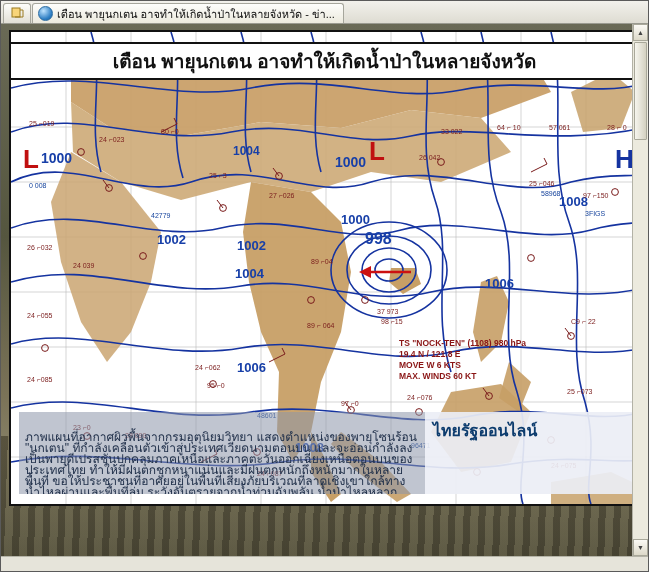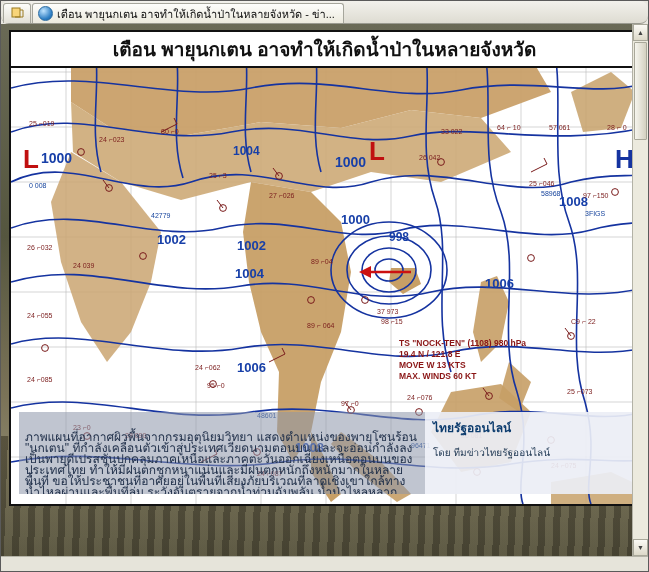--- a/index.html
+++ b/index.html
@@ -14,21 +14,20 @@
     background:#e8e6df;
     border:1px solid #5a5a5a;
     display:flex;flex-direction:column;
   }
   .tabbar{
     height:22px;min-height:22px;
     background:linear-gradient(#f2f1ec,#dedcd2);
     border-bottom:1px solid #9a9a90;
     display:flex;align-items:flex-end;gap:0;
     padding-left:2px;
-    border-radius:8px;
   }
   .tab-icon-btn{
     width:26px;height:19px;
     background:linear-gradient(#fdfdfb,#e2e0d6);
     border:1px solid #a6a69c;border-bottom:none;
     border-radius:3px 3px 0 0;
     display:flex;align-items:center;justify-content:center;
     margin-right:1px;
   }
   .tab{
@@ -65,42 +64,42 @@
   }
   
   .map-wrap{
     position:absolute;left:8px;top:6px;width:632px;height:472px;
     border:2px solid #111;background:#fff;overflow:hidden;
   }
   .map{
     position:absolute;left:0;top:0;width:100%;height:100%;
   }
   .headline{
-    position:absolute;left:8px;top:6px;right:8px;
+    position:absolute;left:8px;top:18px;right:8px;
     background:#fff;border:2px solid #111;
     padding:2px 6px;
     font-size:19px;font-weight:bold;color:#111;
     text-align:center;letter-spacing:0;
     z-index:6;
   }
   
   .caption-row{
     position:absolute;left:8px;bottom:10px;width:632px;height:82px;
     display:flex;z-index:7;
   }
   .caption-left{
     flex:1;background:rgba(140,150,170,.55);
     color:#20304a;font-size:12px;line-height:11px;
     padding:20px 6px;overflow:hidden;
   }
   .caption-right{
     width:210px;background:rgba(235,238,245,.92);
     padding:6px 8px;color:#16324f;
   }
-  .cap-title{font-size:12px;font-weight:bold;color:#0d3c6e;margin-bottom:8px;}
+  .cap-title{font-size:16px;font-weight:bold;color:#0d3c6e;margin-bottom:16px;}
   .cap-line{font-size:10px;line-height:15px;color:#223a55;}
   
   .vscroll{
     position:absolute;right:0;top:0;bottom:0;width:15px;
     background:#eceade;border-left:1px solid #b3b2a6;
     z-index:9;
   }
   .vs-btn{
     height:15px;background:linear-gradient(#fbfaf5,#ddd9c9);
     border:1px solid #a9a89a;display:flex;align-items:center;justify-content:center;
@@ -286,30 +285,30 @@
       <div class="lbl hl red" style="left:358px;top:104px;">L</div>
       <div class="lbl hl blue" style="left:604px;top:112px;">H</div>
 
       <div class="lbl iso" style="left:30px;top:118px;font-size:14px;">1000</div>
       <div class="lbl iso" style="left:324px;top:122px;font-size:14px;">1000</div>
       <div class="lbl iso" style="left:548px;top:162px;font-size:13px;">1008</div>
       <div class="lbl iso" style="left:222px;top:112px;font-size:12px;">1004</div>
       <div class="lbl iso" style="left:146px;top:200px;font-size:13px;">1002</div>
       <div class="lbl iso" style="left:226px;top:206px;font-size:13px;">1002</div>
       <div class="lbl iso" style="left:330px;top:180px;font-size:13px;">1000</div>
-      <div class="lbl iso" style="left:354px;top:198px;font-size:12px;margin-left:24px;">998</div>
+      <div class="lbl iso" style="left:354px;top:198px;font-size:16px;">998</div>
       <div class="lbl iso" style="left:224px;top:234px;font-size:13px;">1004</div>
       <div class="lbl iso" style="left:474px;top:244px;font-size:13px;">1006</div>
       <div class="lbl iso" style="left:226px;top:328px;font-size:13px;">1006</div>
       <div class="lbl iso" style="left:284px;top:408px;font-size:13px;">1008</div>
 
       <div class="storm-box" style="left:388px;top:306px;">
         <div>TS "NOCK-TEN"  (1108) 980 hPa</div>
         <div>19.4 N / 121.8 E</div>
-        <div>MOVE W 13 KTS</div>
+        <div>MOVE W 6 KTS</div>
         <div>MAX. WINDS 60 KT</div>
       </div>
 
       <div class="lbl obs" style="left:18px;top:88px;">25 ⌐019</div>
       <div class="lbl obs blue" style="left:18px;top:150px;">0 008</div>
       <div class="lbl obs" style="left:16px;top:212px;">26 ⌐032</div>
       <div class="lbl obs" style="left:16px;top:280px;">24 ⌐055</div>
       <div class="lbl obs" style="left:16px;top:344px;">24 ⌐085</div>
       <div class="lbl obs" style="left:62px;top:230px;">24 039</div>
       <div class="lbl obs" style="left:88px;top:104px;">24 ⌐023</div>
@@ -341,21 +340,20 @@
       <div class="lbl obs blue" style="left:140px;top:180px;">42779</div>
       <div class="lbl obs blue" style="left:246px;top:380px;">48601</div>
       <div class="lbl obs blue" style="left:400px;top:410px;">96471</div>
       <div class="lbl obs blue" style="left:530px;top:158px;">58968</div>
       <div class="lbl obs blue" style="left:574px;top:178px;">3FIGS</div>
 
       <div class="caption-row">
         <div class="caption-left">ภาพแผนที่อากาศผิวพื้นจากกรมอุตุนิยมวิทยา แสดงตำแหน่งของพายุโซนร้อน "นกเตน" ที่กำลังเคลื่อนตัวเข้าสู่ประเทศเวียดนามตอนบน และจะอ่อนกำลังลงเป็นพายุดีเปรสชันปกคลุมภาคเหนือและภาคตะวันออกเฉียงเหนือตอนบนของประเทศไทย ทำให้มีฝนตกชุกหนาแน่นและมีฝนตกหนักถึงหนักมากในหลายพื้นที่ ขอให้ประชาชนที่อาศัยอยู่ในพื้นที่เสี่ยงภัยบริเวณที่ลาดเชิงเขาใกล้ทางน้ำไหลผ่านและพื้นที่ลุ่ม ระวังอันตรายจากน้ำท่วมฉับพลัน น้ำป่าไหลหลาก และดินโคลนถล่ม.....</div>
         <div class="caption-right">
           <div class="cap-title">ไทยรัฐออนไลน์</div>
-          <div class="cap-line">โดย ทีมข่าวไทยรัฐออนไลน์</div>
         </div>
       </div>
     </div>
 
     <div class="headline">เตือน พายุนกเตน อาจทำให้เกิดน้ำป่าในหลายจังหวัด</div>
 
     <div class="vscroll">
       <div class="vs-btn">▲</div>
       <div class="vs-thumb"></div>
       <div class="vs-btn vs-bottom">▼</div>

